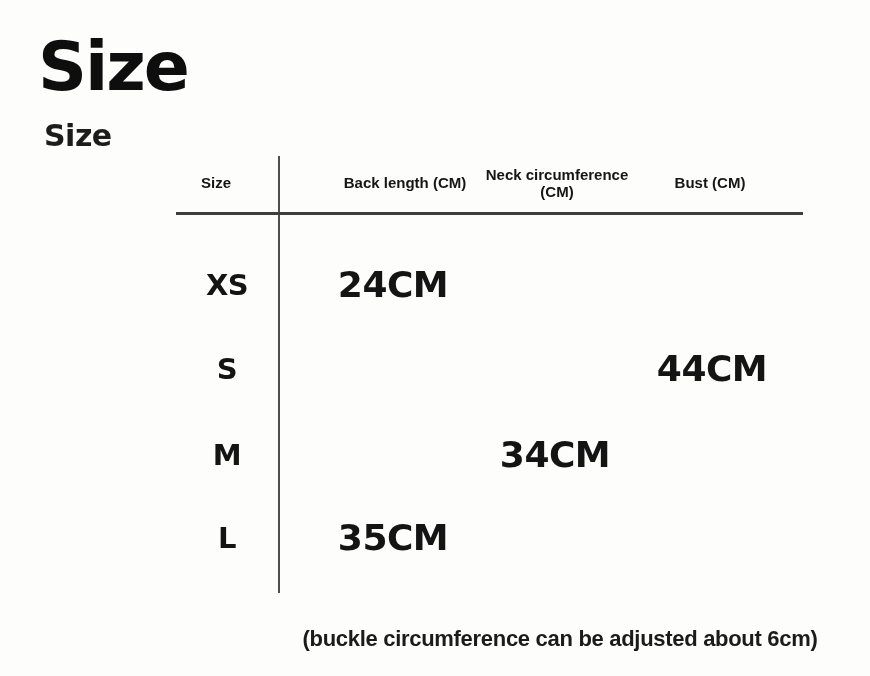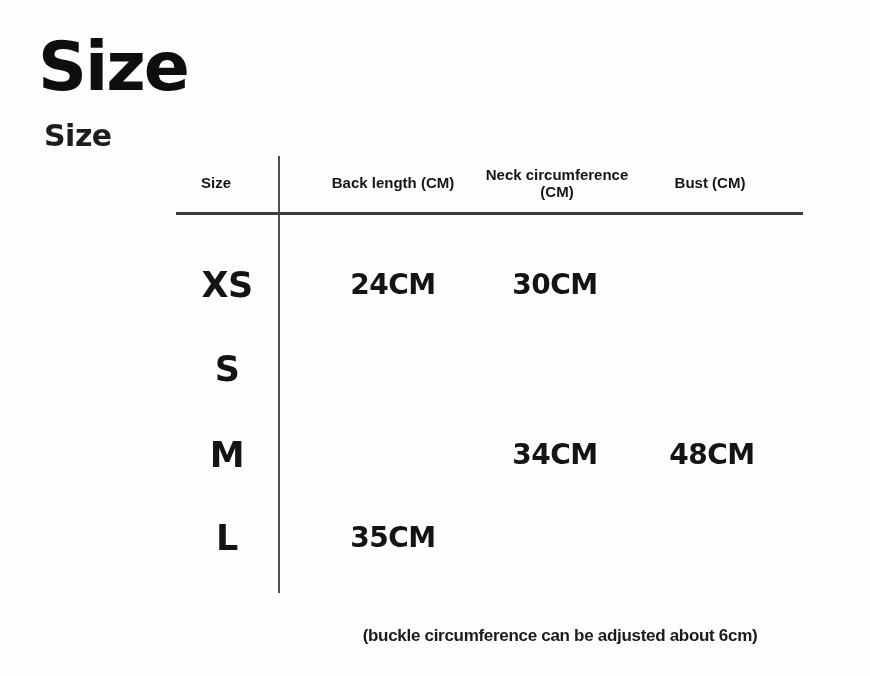--- a/index.html
+++ b/index.html
@@ -63,49 +63,49 @@
     display: flex;
     align-items: center;
     justify-content: center;
     text-align: center;
     font-size: 15px;
     font-weight: 700;
     line-height: 1.15;
     color: #151515;
   }
   .th-size  { left: 156px; width: 120px; }
-  .th-back  { left: 303px; width: 180px; }
+  .th-back  { left: 315px; width: 180px; }
   .th-neck  { left: 472px; width: 170px; }
   .th-bust  { left: 620px; width: 180px; }
   .cell {
     position: absolute;
     height: 40px;
     line-height: 40px;
     text-align: center;
     font-family: "DejaVu Sans", "Liberation Sans", sans-serif;
-    font-size: 28px;
+    font-size: 36px;
     font-weight: 900;
     letter-spacing: -0.5px;
     color: #141414;
   }
-  .col-size { left: 157px; width: 140px; font-size: 35px; }
+  .col-size { left: 157px; width: 140px; font-size: 29px; }
   .col-back { left: 313px; width: 160px; }
   .col-neck { left: 475px; width: 160px; }
   .col-bust { left: 632px; width: 160px; }
   .row-0 { top: 265px; }
   .row-1 { top: 349px; }
   .row-2 { top: 435px; }
   .row-3 { top: 518px; }
   .note {
     position: absolute;
     left: 250px;
     top: 626px;
     width: 620px;
     text-align: center;
-    font-size: 17px;
+    font-size: 22px;
     font-weight: 700;
     letter-spacing: -0.3px;
     color: #1b1b1b;
   }
 </style>
 </head>
 <body>
 
 <div class="canvas">
 
@@ -115,26 +115,25 @@
   <div class="v-line"></div>
   <div class="h-line"></div>
 
   <div class="th th-size">Size</div>
   <div class="th th-back">Back length (CM)</div>
   <div class="th th-bust">Bust (CM)</div>
   <div class="th th-neck">Neck circumference (CM)</div>
 
   <div class="cell col-size row-0">XS</div>
   <div class="cell col-back row-0">24CM</div>
-  <div class="cell col-neck row-0">30CM</div>
 
   <div class="cell col-size row-1">S</div>
+  <div class="cell col-bust row-1">44CM</div>
 
   <div class="cell col-size row-2">M</div>
   <div class="cell col-neck row-2">34CM</div>
-  <div class="cell col-bust row-2">48CM</div>
 
   <div class="cell col-size row-3">L</div>
   <div class="cell col-back row-3">35CM</div>
 
   <div class="note">(buckle circumference can be adjusted about 6cm)</div>
 
 </div>
 
 </body></html>

